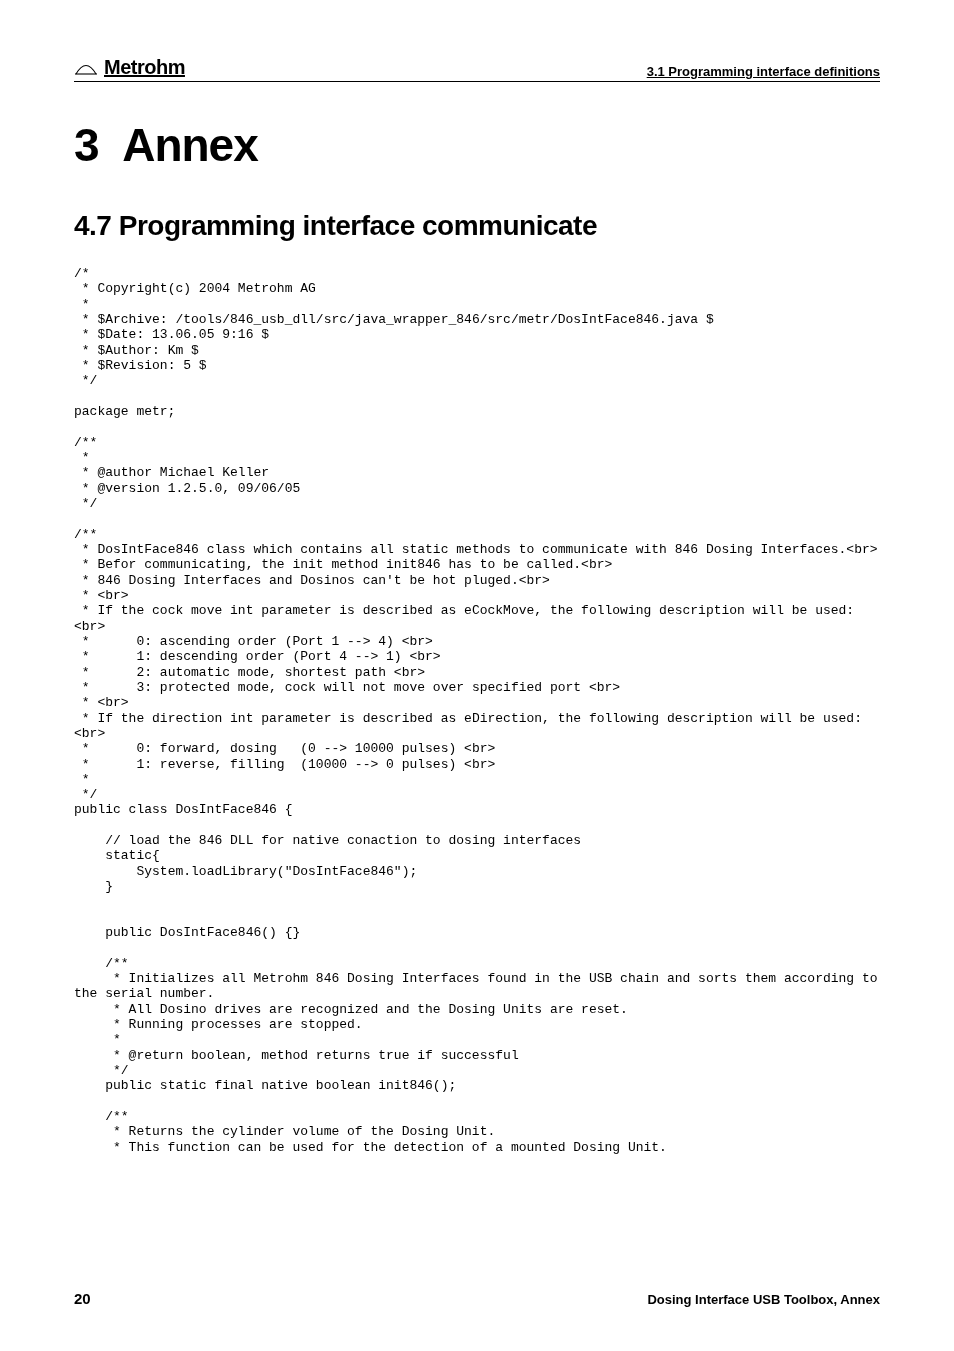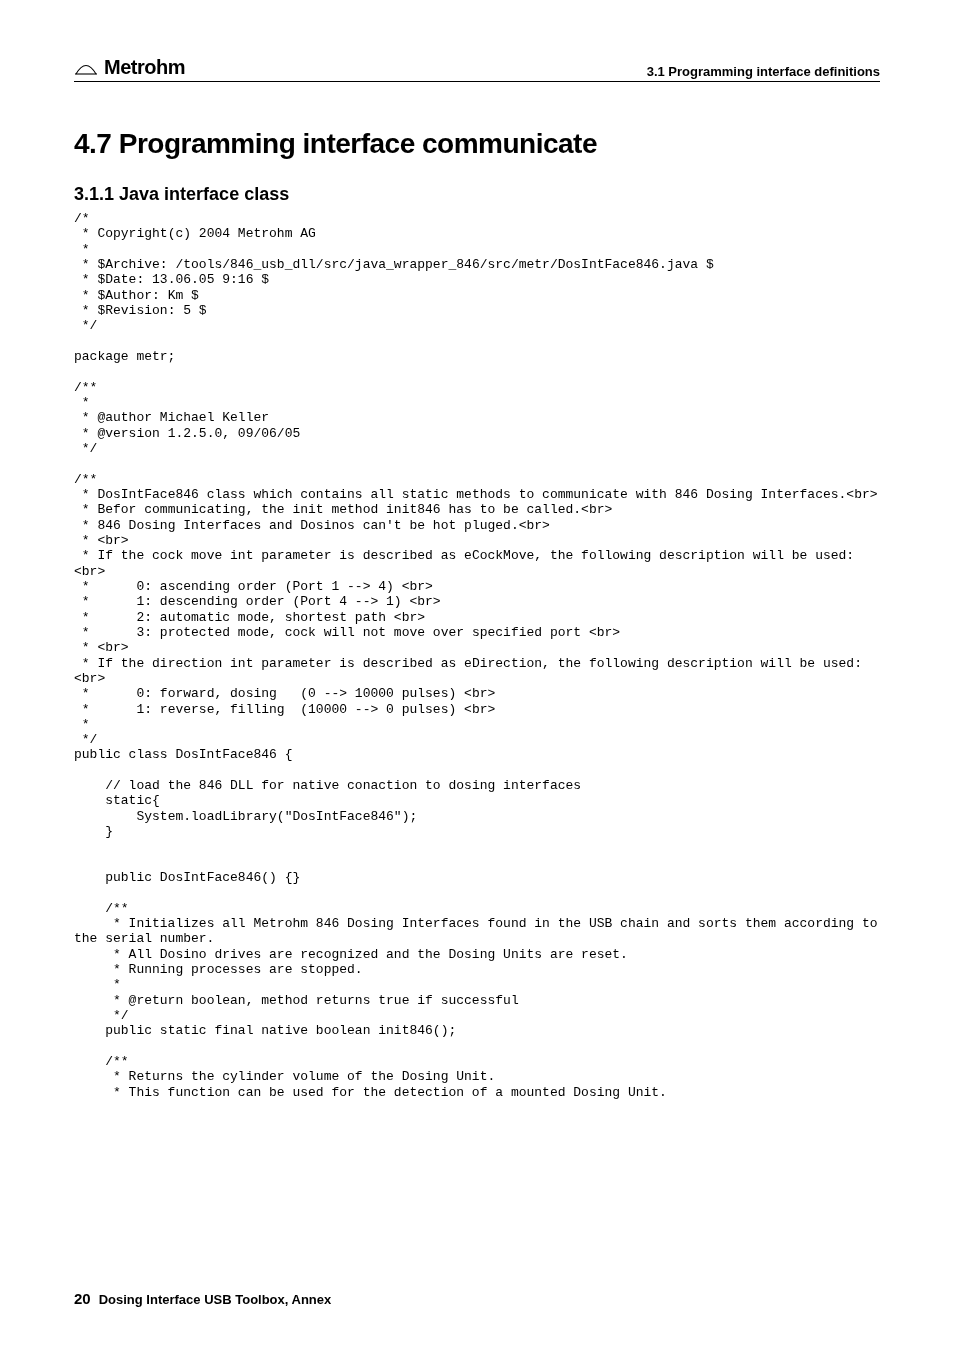--- a/index.html
+++ b/index.html
@@ -14,21 +14,22 @@
   }
   .page {
     padding: 56px 74px 0 74px;
   }
   .header-row {
     display: flex;
     justify-content: space-between;
     align-items: flex-end;
     border-bottom: 1.5px solid #000;
     padding-bottom: 2px;
-    margin-bottom: 46px;
+    margin-bottom: 36px;
+    text-decoration: underline;
   }
   .brand {
     display: flex;
     align-items: center;
     gap: 6px;
   }
   .brand-icon {
     width: 24px; height: 14px;
   }
   .brand-text {
@@ -64,21 +65,21 @@
     white-space: pre-wrap;
     word-wrap: break-word;
     margin: 0;
   }
   .footer {
     position: absolute;
     left: 74px;
     right: 74px;
     bottom: 44px;
     display: flex;
-    justify-content: flex-start;
+    justify-content: space-between;
     align-items: baseline;
     font-size: 13px;
   }
   .footer .page-num { font-weight: 700; font-size: 15px; }
   .footer .footer-right { font-weight: 700; margin-left: 8px; }
 </style>
 </head>
 <body>
 
 <div class="page">
@@ -86,28 +87,28 @@
     <div class="brand">
       <svg class="brand-icon" viewBox="0 0 48 28">
         <path d="M4 26 Q 24 -8 44 26" fill="none" stroke="#000" stroke-width="2.2"></path>
         <line x1="2" y1="26" x2="46" y2="26" stroke="#000" stroke-width="2.2"></line>
       </svg>
       <span class="brand-text">Metrohm</span>
     </div>
     <div class="header-right">3.1 Programming interface definitions</div>
   </div>
 
+  <h1 class="chapter">
+    <span>3</span>&nbsp;&nbsp;<span>Annex</span>
+  </h1>
 
   <h2 class="section">
     <span>4.7</span>&nbsp;<span>Programming interface communicate</span>
   </h2>
 
-  <h3 class="subsection">
-    <span>3.1.1</span>&nbsp;<span>Java interface class</span>
-  </h3>
 
   <pre class="code">/*
  * Copyright(c) 2004 Metrohm AG
  *
  * $Archive: /tools/846_usb_dll/src/java_wrapper_846/src/metr/DosIntFace846.java $
  * $Date: 13.06.05 9:16 $
  * $Author: Km $
  * $Revision: 5 $
  */
 

